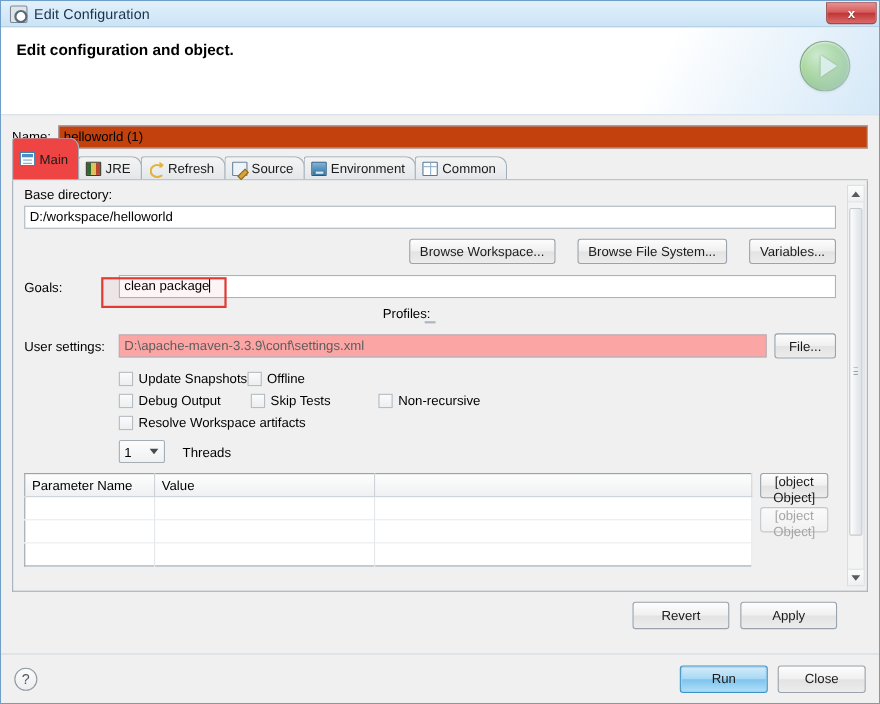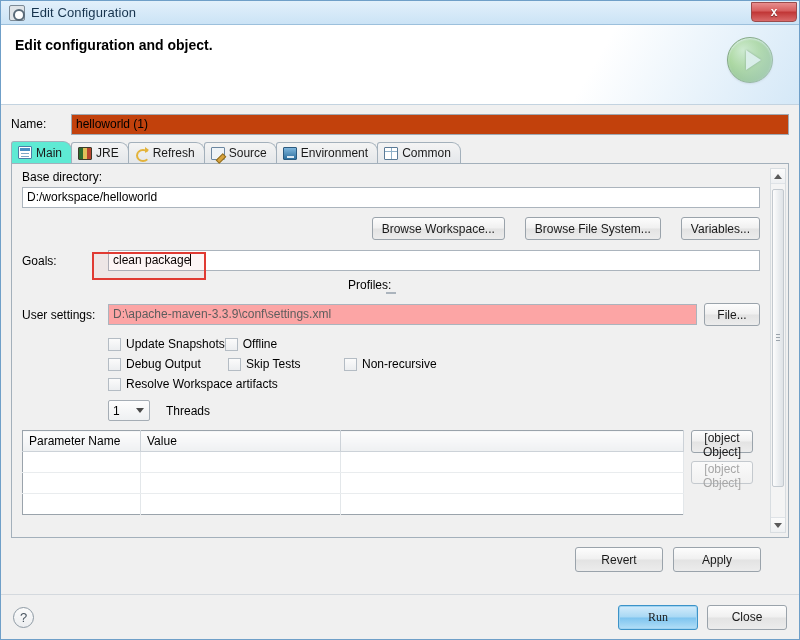--- a/index.html
+++ b/index.html
@@ -106,21 +106,21 @@
   
   .body-area {
     position: relative;
     height: 489px;
     background: #f0f0f0;
     padding: 8px 10px 0 10px;
   }
 
   .name-row {
     display: flex; align-items: center;
-    height: 22px; margin-bottom: 7px; gap: 18px;
+    height: 22px; margin-bottom: 7px;
   }
   .name-label { width: 42px; font-size: 12px; }
   .name-input {
     flex: 1; height: 21px;
     border: 1px solid #9fa9b3;
     background: #c2410c;
     padding: 0 4px;
     line-height: 19px; font-size: 12px;
   }
 
@@ -138,23 +138,23 @@
     padding: 0 9px 0 6px;
     font-size: 12px;
     background: linear-gradient(to bottom, #f4f4f4, #e4e7ea);
     border: 1px solid #a3b0bb;
     border-bottom: none;
     border-radius: 3px 9px 0 0;
     margin-right: -1px;
     color: #1a1a1a;
   }
   .tab.active {
-    background: #5eead4;
+    background: #ef4444;
     z-index: 3;
-    height: 22px;
+    height: 38px;
     font-weight: normal;
   }
   .tab .tico { width: 14px; height: 13px; position: relative; flex: none; }
 
   .ico-main { background: #ffffff; border: 1px solid #4a7ea8; border-radius: 1px; }
   .ico-main::before {
     content: ""; position: absolute; left: 1px; top: 1px; right: 1px; height: 3px;
     background: #4a90c4;
   }
   .ico-main::after {
@@ -224,21 +224,20 @@
     color: #1a1a1a;
     background: linear-gradient(to bottom, #fdfdfd 0%, #f0f0f0 48%, #e3e3e3 52%, #ececec 100%);
     border: 1px solid #9aa3ab;
     border-radius: 3px;
   }
   .btn.disabled { color: #a6a6a6; border-color: #c4c9ce; background: linear-gradient(to bottom,#fafafa,#f1f1f1); }
   .btn.default {
     border-color: #3c93c8;
     background: linear-gradient(to bottom, #d4ecfb 0%, #a8d8f4 48%, #7ec4ef 52%, #b3dff7 100%);
     box-shadow: 0 0 0 1px #9fd3f1 inset;
-    font-family: Liberation Serif, serif;
   }
 
   .cb-row { display: flex; align-items: center; height: 20px; }
   .cb {
     width: 13px; height: 13px; margin-right: 5px;
     border: 1px solid #b4bcc4;
     background: linear-gradient(to bottom,#fbfbfb,#eceef0);
     flex: none;
   }
   .cb-label { font-size: 12px; }

